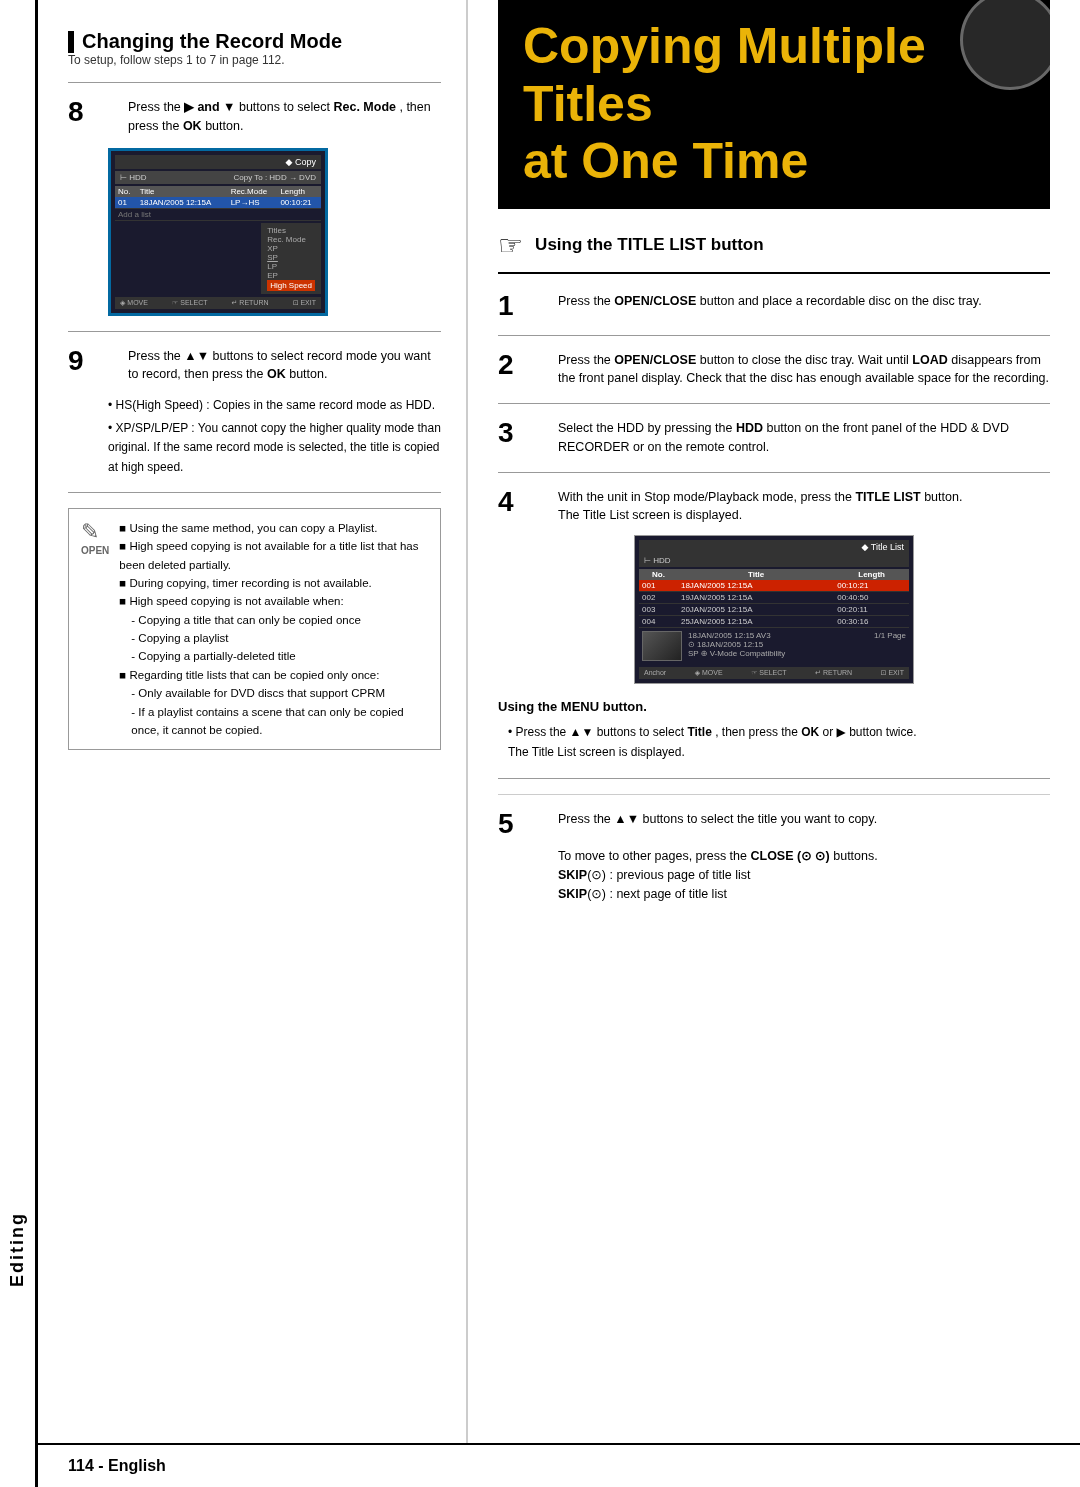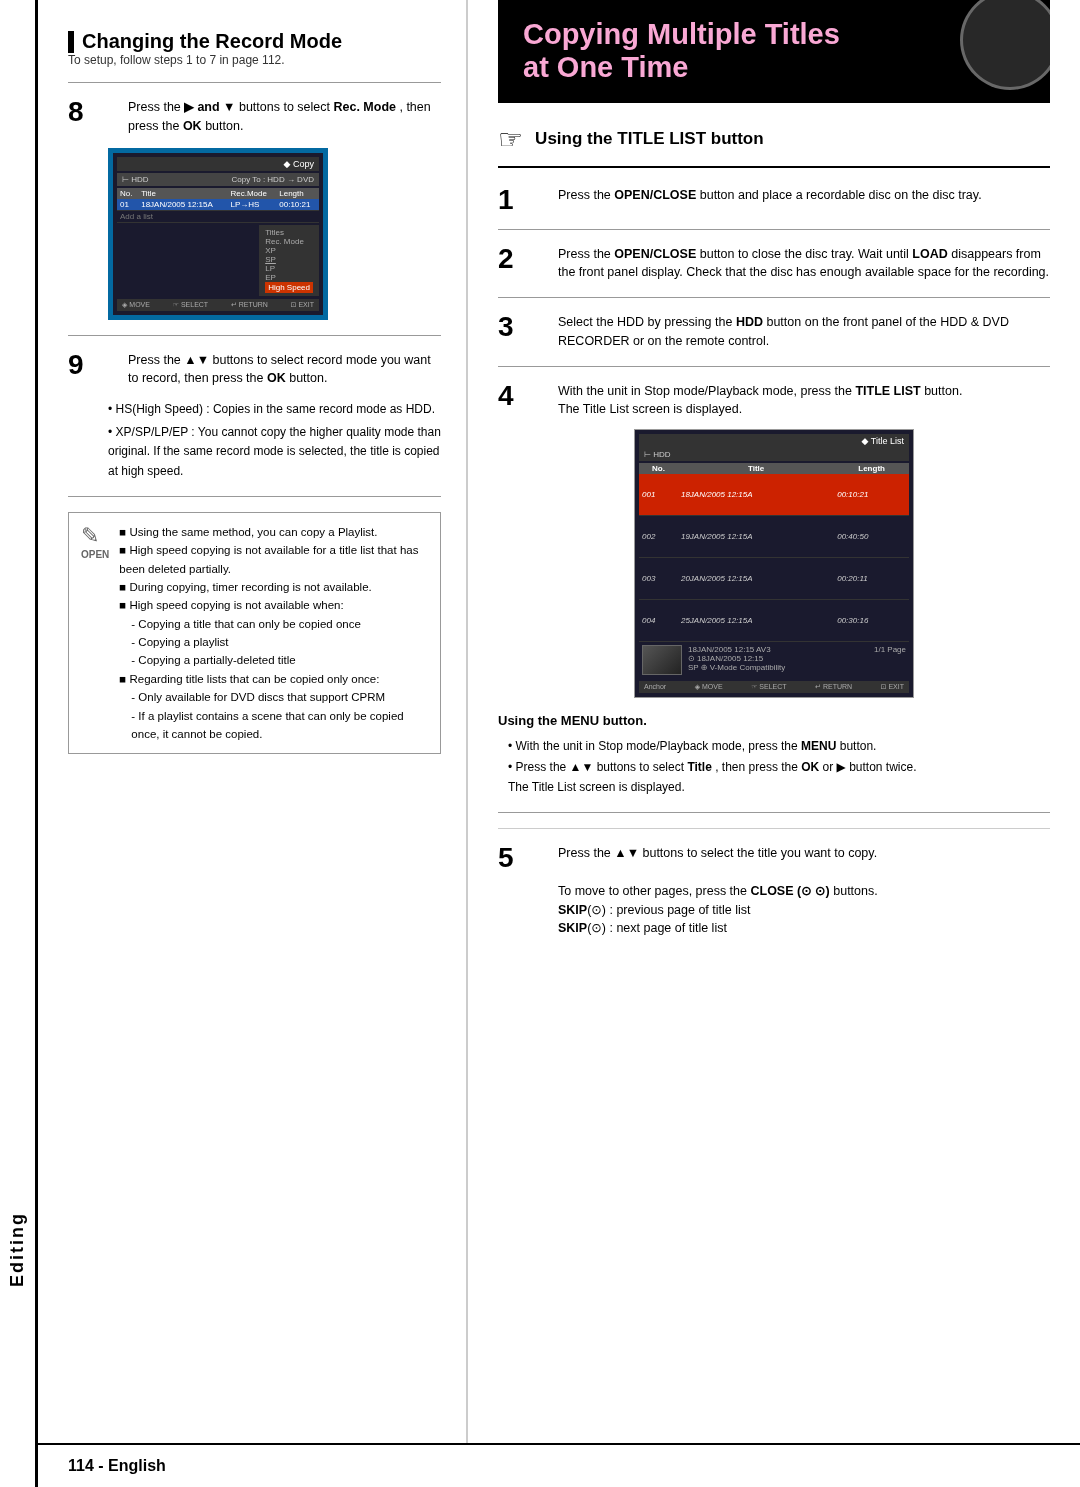--- a/index.html
+++ b/index.html
@@ -93,21 +93,21 @@
     }
     .step-content {
       font-size: 12.5px;
       line-height: 1.5;
       flex: 1;
       margin-left: 20px;
     }
     .step-content b { font-weight: bold; }
     
     .screenshot-box {
-      border: 5px solid #0369a1;
+      border: 3px solid #0369a1;
       background: #1a1a2e;
       margin: 10px 0 10px 40px;
       width: 220px;
       font-size: 9px;
       color: #fff;
       padding: 4px;
     }
     .ss-header {
       background: #333;
       color: #fff;
@@ -188,22 +188,22 @@
       font-size: 11.5px;
       line-height: 1.6;
     }
     
     .right-header {
       background: #000;
       padding: 18px 25px 18px 25px;
       margin-bottom: 20px;
     }
     .right-header h1 {
-      color: #f9a8d4;
-      font-size: 29px;
+      color: #eab308;
+      font-size: 50px;
       font-weight: bold;
       line-height: 1.15;
     }
     .right-header-inner {
       position: relative;
     }
     
     .feature-heading {
       display: flex;
       align-items: center;
@@ -244,24 +244,23 @@
       border-collapse: collapse;
       font-size: 8px;
       margin-top: 2px;
     }
     .ss2-table th {
       background: #555;
       color: #fff;
       padding: 1px 3px;
     }
     .ss2-table td {
-      padding: 16px 3px;
+      padding: 1px 3px;
       color: #ccc;
       border-bottom: 1px solid #333;
-      font-style: italic;
     }
     .ss2-table tr.selected2 td {
       background: #cc2200;
       color: #fff;
     }
     .ss2-thumb {
       width: 40px;
       height: 30px;
       background: linear-gradient(135deg, #555 0%, #222 100%);
       display: inline-block;
@@ -535,25 +534,20 @@
               <span>◈ MOVE</span>
               <span>☞ SELECT</span>
               <span>↵ RETURN</span>
               <span>⊡ EXIT</span>
             </div>
           </div>
 
           <div class="subsection-title">Using the MENU button.</div>
           <div class="menu-notes">
             <div>
-              • <span>With the unit in Stop mode/Playback mode, press the </span>
-              <b>MENU</b>
-              <span> button.</span>
-            </div>
-            <div>
               • <span>Press the ▲▼ buttons to select </span>
               <b>Title</b>
               <span>, then press the </span>
               <b>OK</b>
               <span> or ▶ button twice.</span><br>
               <span>The Title List screen is displayed.</span>
             </div>
           </div>
 
           <hr class="divider">

